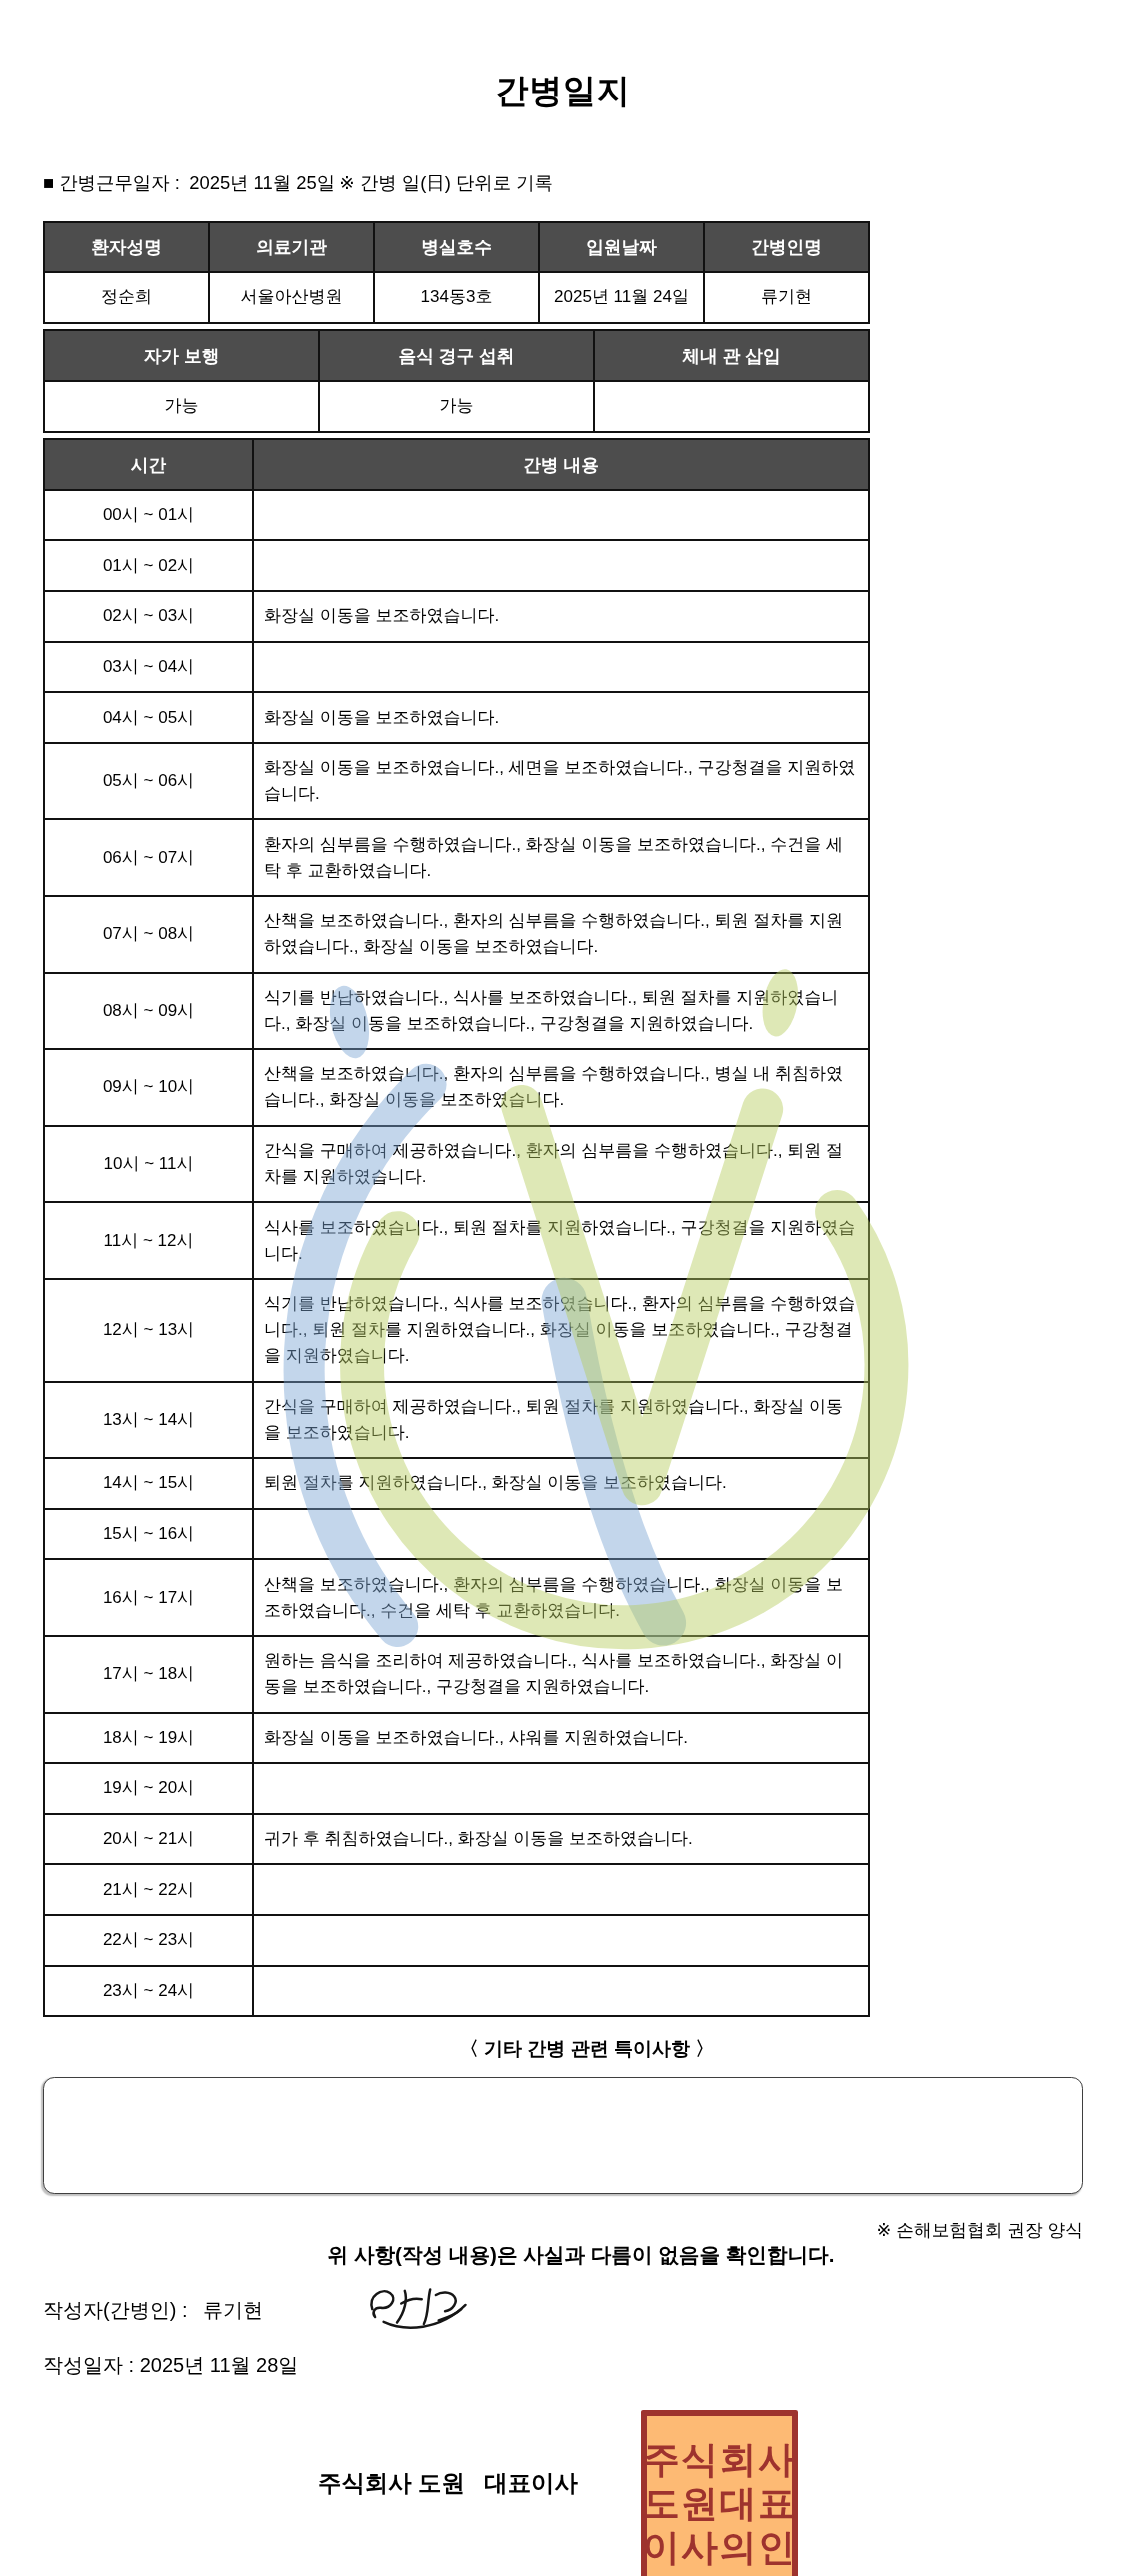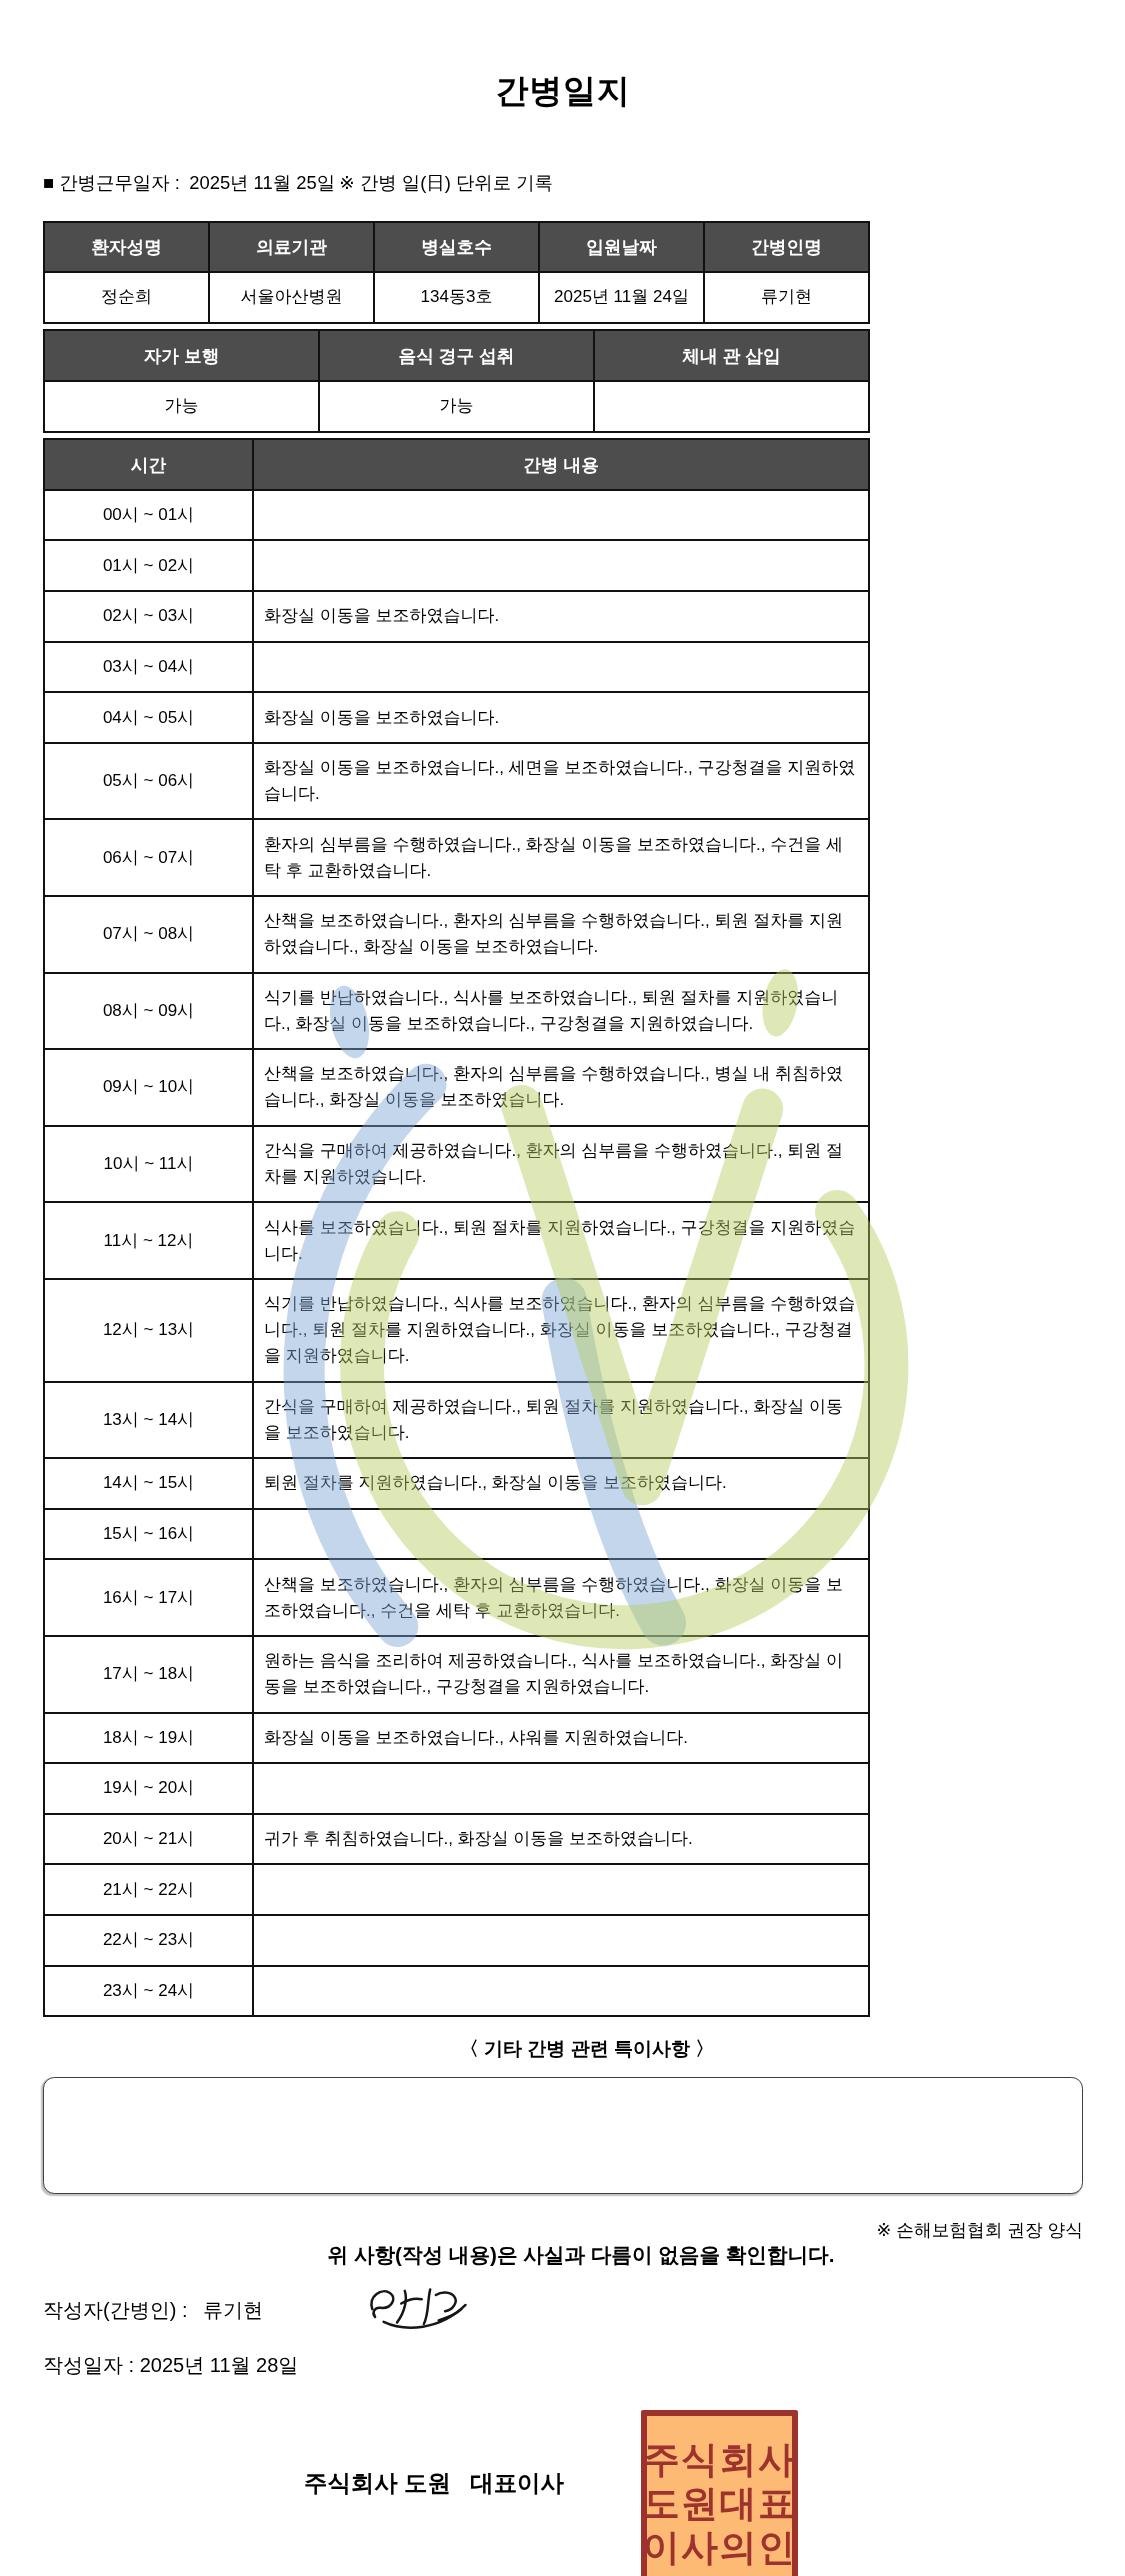--- a/index.html
+++ b/index.html
@@ -28,21 +28,21 @@
   .notes-box { margin:15.6px 43px 0; height:117px; border:1.4px solid #3f3f3f; border-radius:11.3px;
     box-shadow:-1.4px 1.4px 1.4px rgba(0,0,0,0.25); background:#fff; }
   .form-note { margin:25.5px 43px 0; text-align:right; font-size:17.7px; line-height:23px; }
   .confirm-text { text-align:center; font-size:20.6px; font-weight:bold; line-height:25.5px;padding-left:36px; }
   .writer-row { margin:28px 0 0 43px; font-size:20px; line-height:28px; position:relative; }
   .writer-row .name { margin-left:10px; }
   .sig { position:absolute; left:318px; top:-14px; }
   .date-row { margin:27px 0 0 43px; font-size:20px; line-height:28px; }
   .date-row .val { }
   .footer-row { position:relative; margin:31px 43px 0; height:170px; }
-  .company { position:absolute; left:261px; top:57px; font-size:23.4px; font-weight:bold; white-space:pre; }
+  .company { position:absolute; left:275px; top:57px; font-size:23.4px; font-weight:bold; white-space:pre; }
   .stamp {
     position:absolute; left:598px; top:0; width:157px; height:188px;
     border:6.4px solid var(--stamp-red,#9e332e); background:#fdba74;
     display:flex; flex-direction:column; justify-content:center; align-items:center; border-radius:2.1px;
   }
   .stamp-line { color:var(--stamp-red,#9e332e); font-size:37px; font-weight:bold; line-height:44px; letter-spacing:1.4px; white-space:nowrap; }
 </style>
 <title>간병일지</title></head>
 <body>
 

